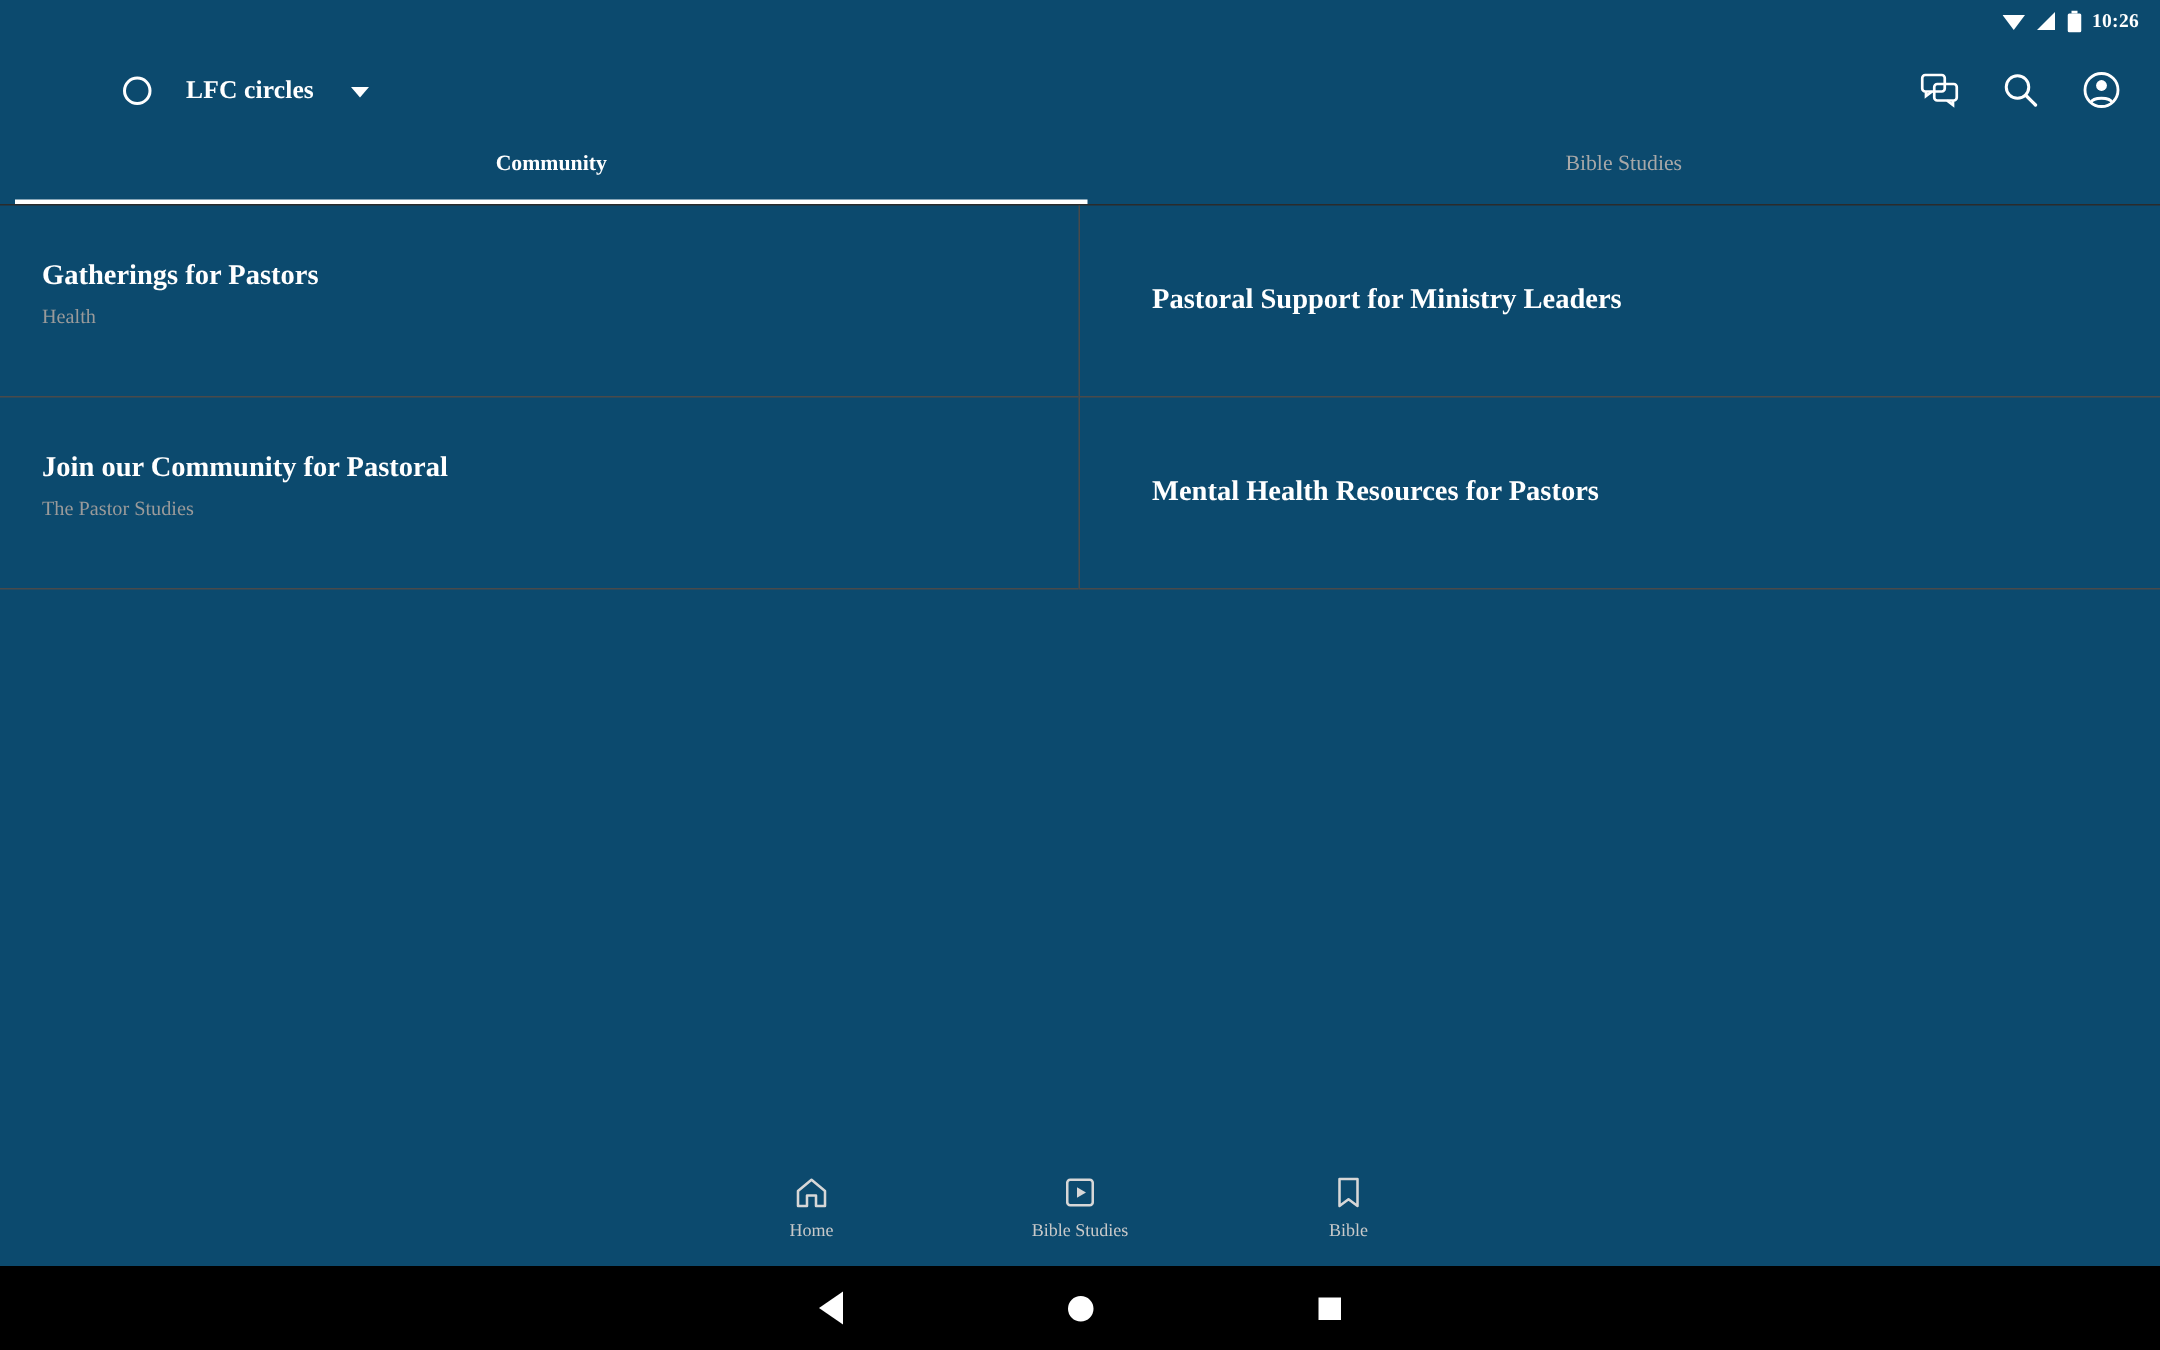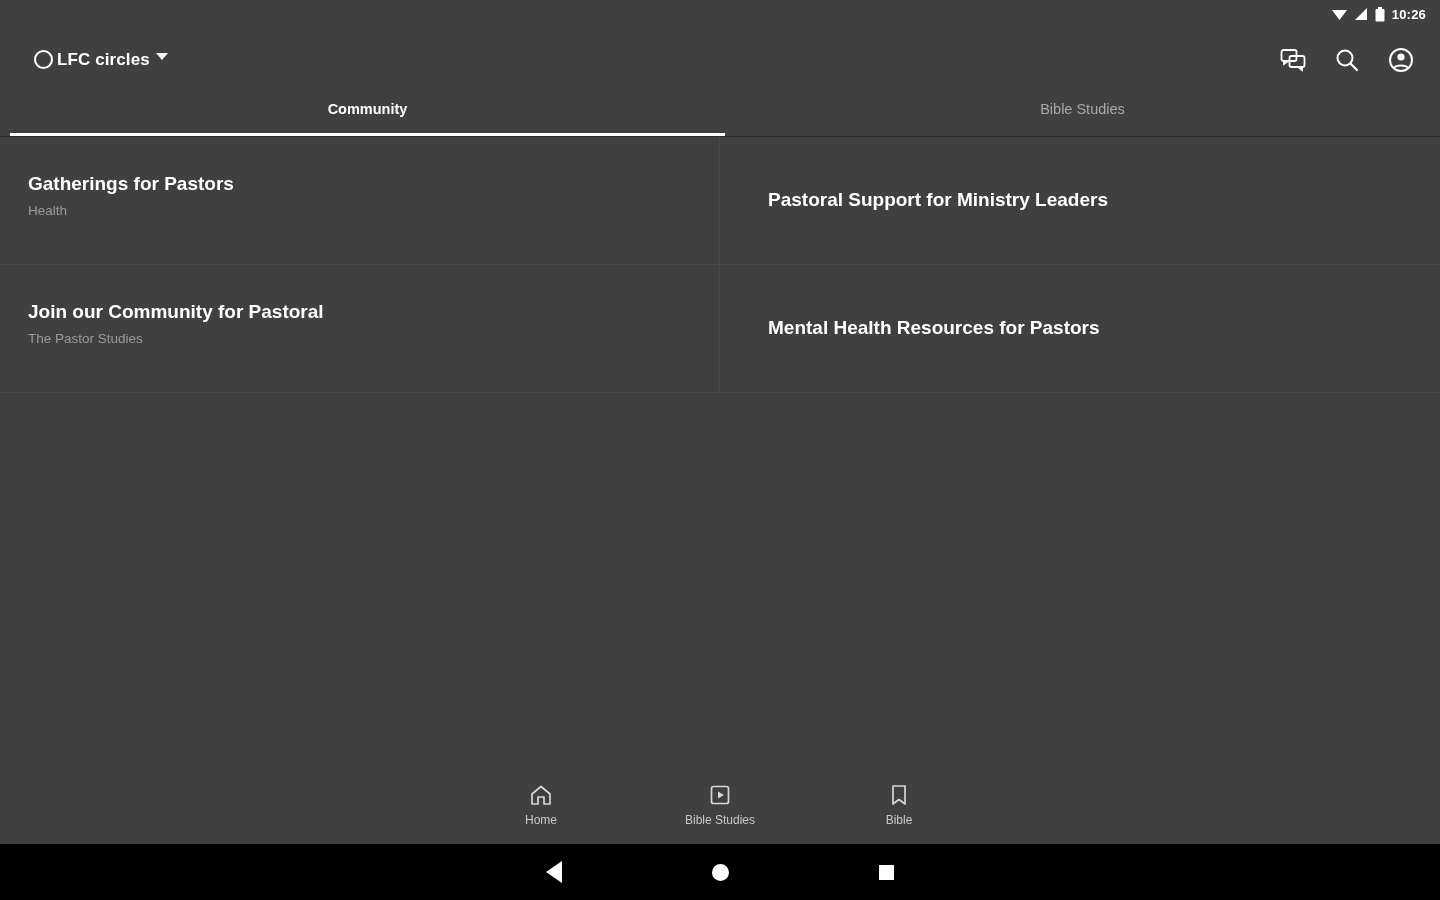--- a/index.html
+++ b/index.html
@@ -8,21 +8,22 @@
     height: 900px;
     background: #000;
     font-family: "Liberation Sans", sans-serif;
     color: #fff;
     overflow: hidden;
   }
   .screen {
     position: relative;
     width: 1440px;
     height: 900px;
-    background: #404040;
+    background: #0c4a6e;
+    font-family: Liberation Serif, serif;
   }
 
   
   .status-bar {
     height: 28px;
     display: flex;
     align-items: center;
     justify-content: flex-end;
     padding: 0 14px;
     gap: 7px;
@@ -37,22 +38,23 @@
 
   
   .app-bar {
     height: 64px;
     display: flex;
     align-items: center;
     padding: 0 26px 0 34px;
   }
   .brand {
     display: flex;
-    align-items: flex-start;
-    gap: 4px;
+    align-items: center;
+    gap: 23px;
+    margin-left: 48px;
   }
   .brand-logo {
     width: 19px;
     height: 19px;
     border: 2px solid #fff;
     border-radius: 50%;
   }
   .brand-name {
     font-size: 17px;
     font-weight: bold;

